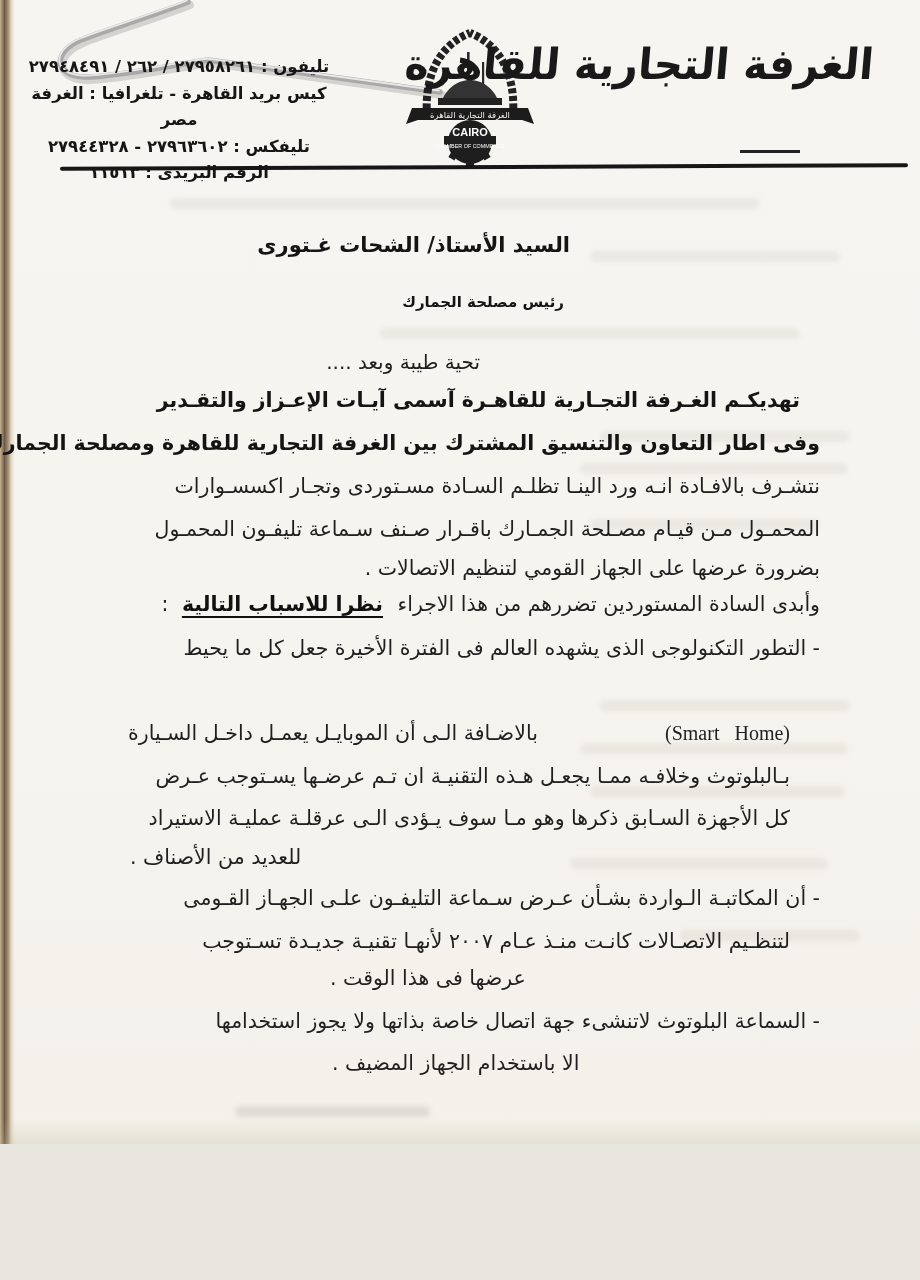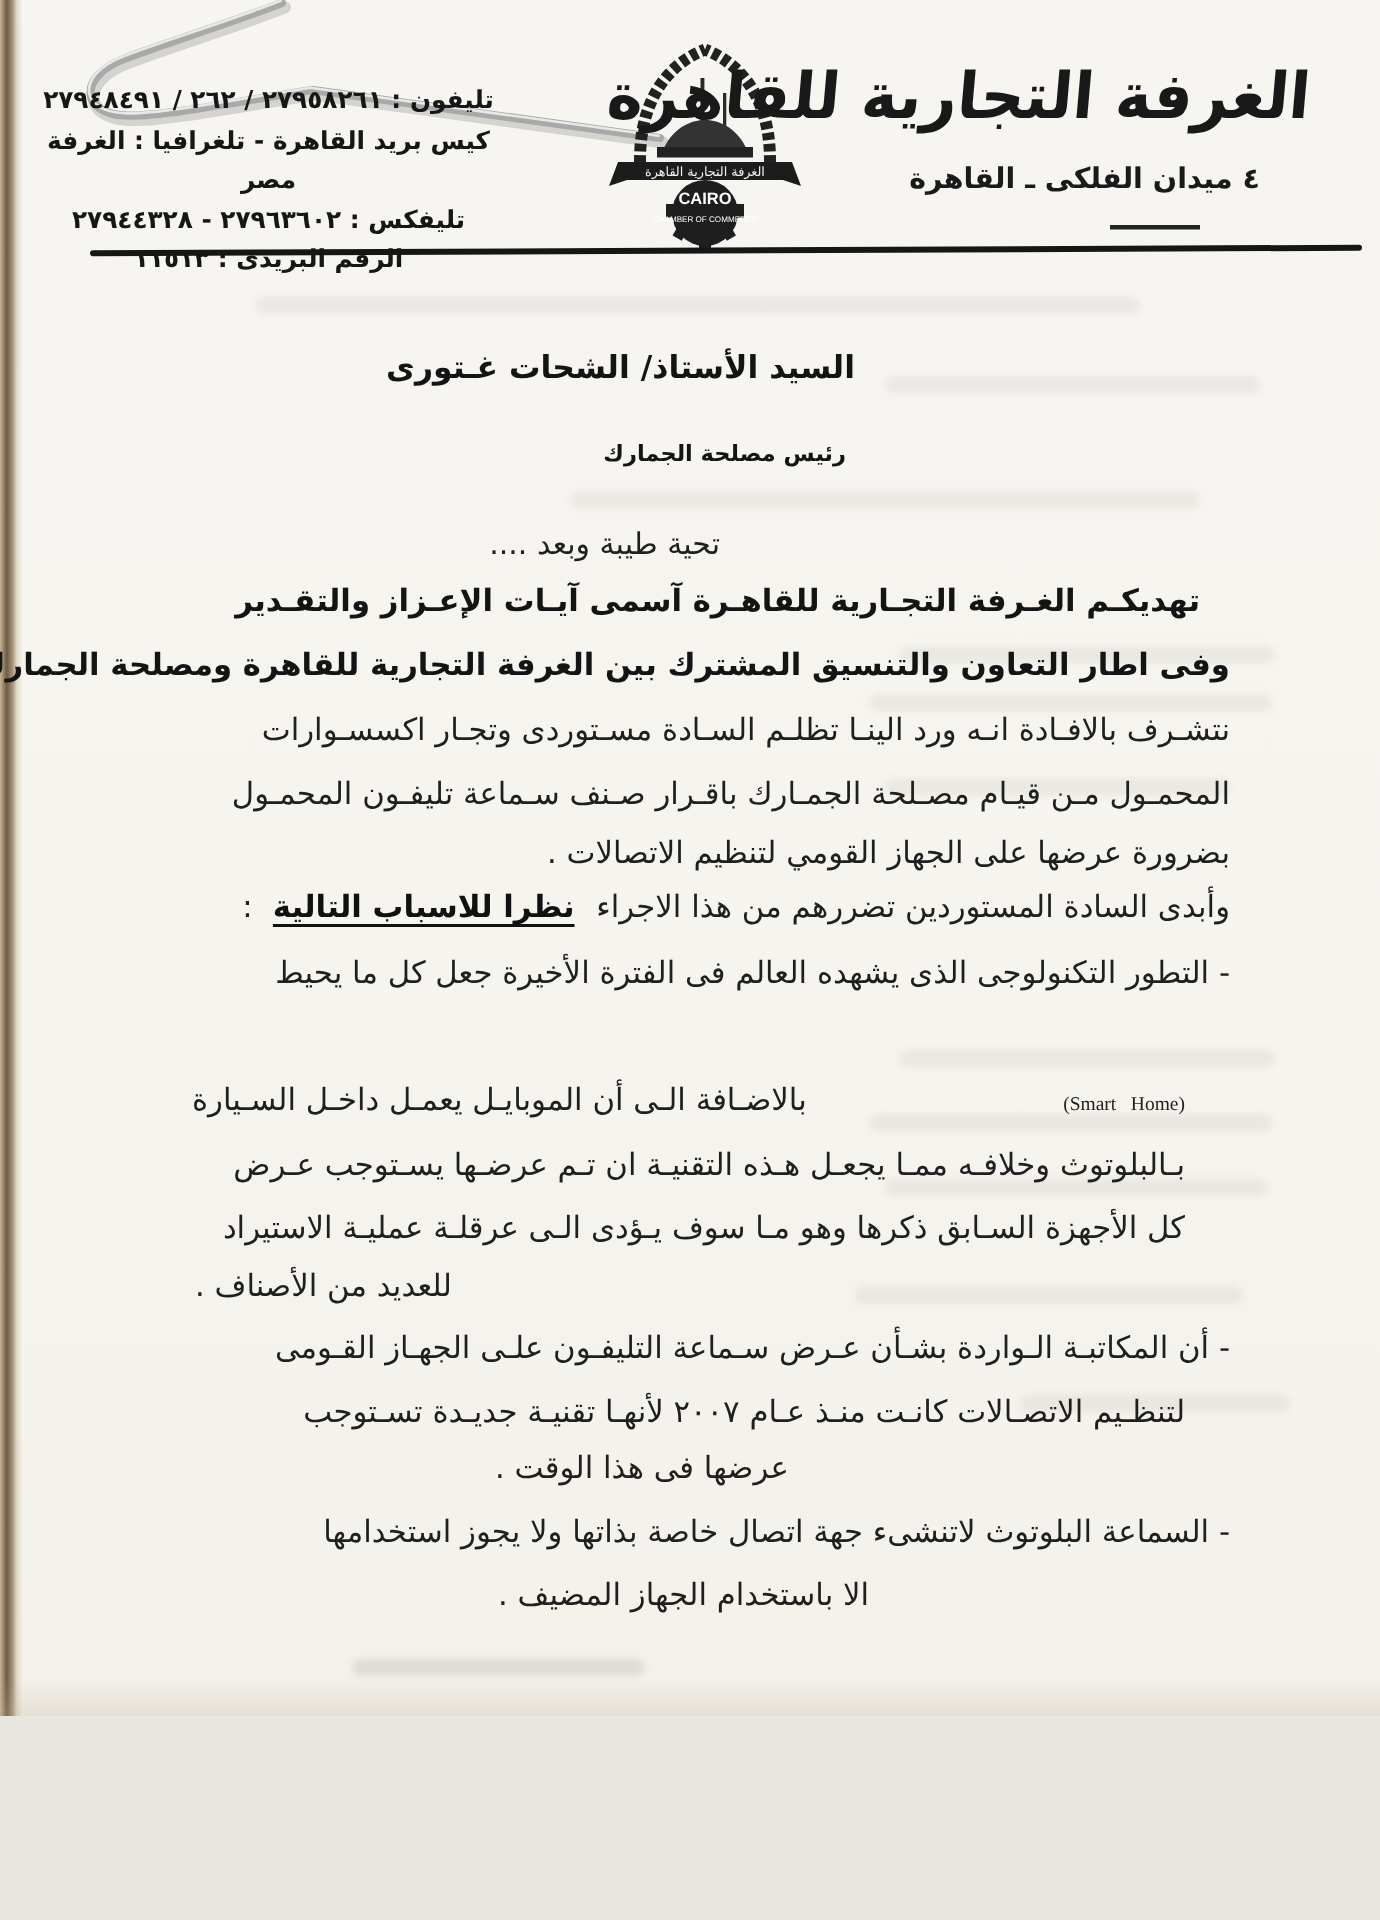--- a/index.html
+++ b/index.html
@@ -44,21 +44,21 @@
   .ln-b1l4{top:764px;right:130px;}
   .ln-b1l5{top:806px;right:130px;}
   .ln-b1l6{top:845px;left:130px;}
   .ln-b2l1{top:886px;right:100px;}
   .ln-b2l2{top:929px;right:130px;}
   .ln-b2l3{top:966px;left:330px;}
   .ln-b3l1{top:1009px;right:100px;}
   .ln-b3l2{top:1051px;left:332px;}
   .u-seg{font-weight:bold;text-decoration:underline;text-underline-offset:5px;margin-right:8px;color:#111;}
   .post-seg{margin-right:7px;}
-  .latin{direction:ltr;font-family:"Liberation Serif",serif;font-size:13px;color:#1f1f1f;white-space:pre;text-align:right;}
+  .latin{direction:ltr;font-family:"Liberation Serif",serif;font-size:20px;color:#1f1f1f;white-space:pre;text-align:right;}
   
   .smudge{position:absolute;height:11px;border-radius:6px;background:rgba(125,125,112,0.10);filter:blur(2.5px);}
   .smudge.strong{background:rgba(110,115,100,0.16);}
   
   .clip{position:absolute;left:48px;top:0px;}
   .logo{position:absolute;left:394px;top:24px;}
 </style>
 </head>
 <body>
 
@@ -112,21 +112,20 @@
         <rect x="96" y="112" width="6" height="9"></rect>
       <rect x="56" y="128" width="7" height="7" transform="rotate(30 59 131)"></rect>
       <rect x="88" y="128" width="7" height="7" transform="rotate(-30 92 131)"></rect>
       <rect x="72" y="136" width="8" height="6"></rect>
     </g>
     <text x="76" y="112" text-anchor="middle" font-size="11" font-weight="bold" fill="#ffffff" font-family="Liberation Sans, sans-serif">CAIRO</text>
     <text x="76" y="124" text-anchor="middle" font-size="5.4" fill="#ffffff" font-family="Liberation Sans, sans-serif">CHAMBER OF COMMERCE</text>
   </svg>
 
   <div class="orgname">الغرفة التجارية للقاهرة</div>
-  <div class="address">٤ ميدان الفلكى ـ القاهرة</div>
   <div class="addr-underline"></div>
 
   <div class="hr"></div>
 
   <div class="ar line bold rcp1">السيد الأستاذ/ الشحات غـتورى</div>
   <div class="ar line bold rcp2">رئيس مصلحة الجمارك</div>
   <div class="ar line salu">تحية طيبة وبعد ....</div>
 
   <div class="ar line bold ln-l1">تهديكـم الغـرفة التجـارية للقاهـرة آسمى آيـات الإعـزاز والتقـدير</div>
   <div class="ar line bold ln-l2">وفى اطار التعاون والتنسيق المشترك بين الغرفة التجارية للقاهرة ومصلحة الجمارك</div>

